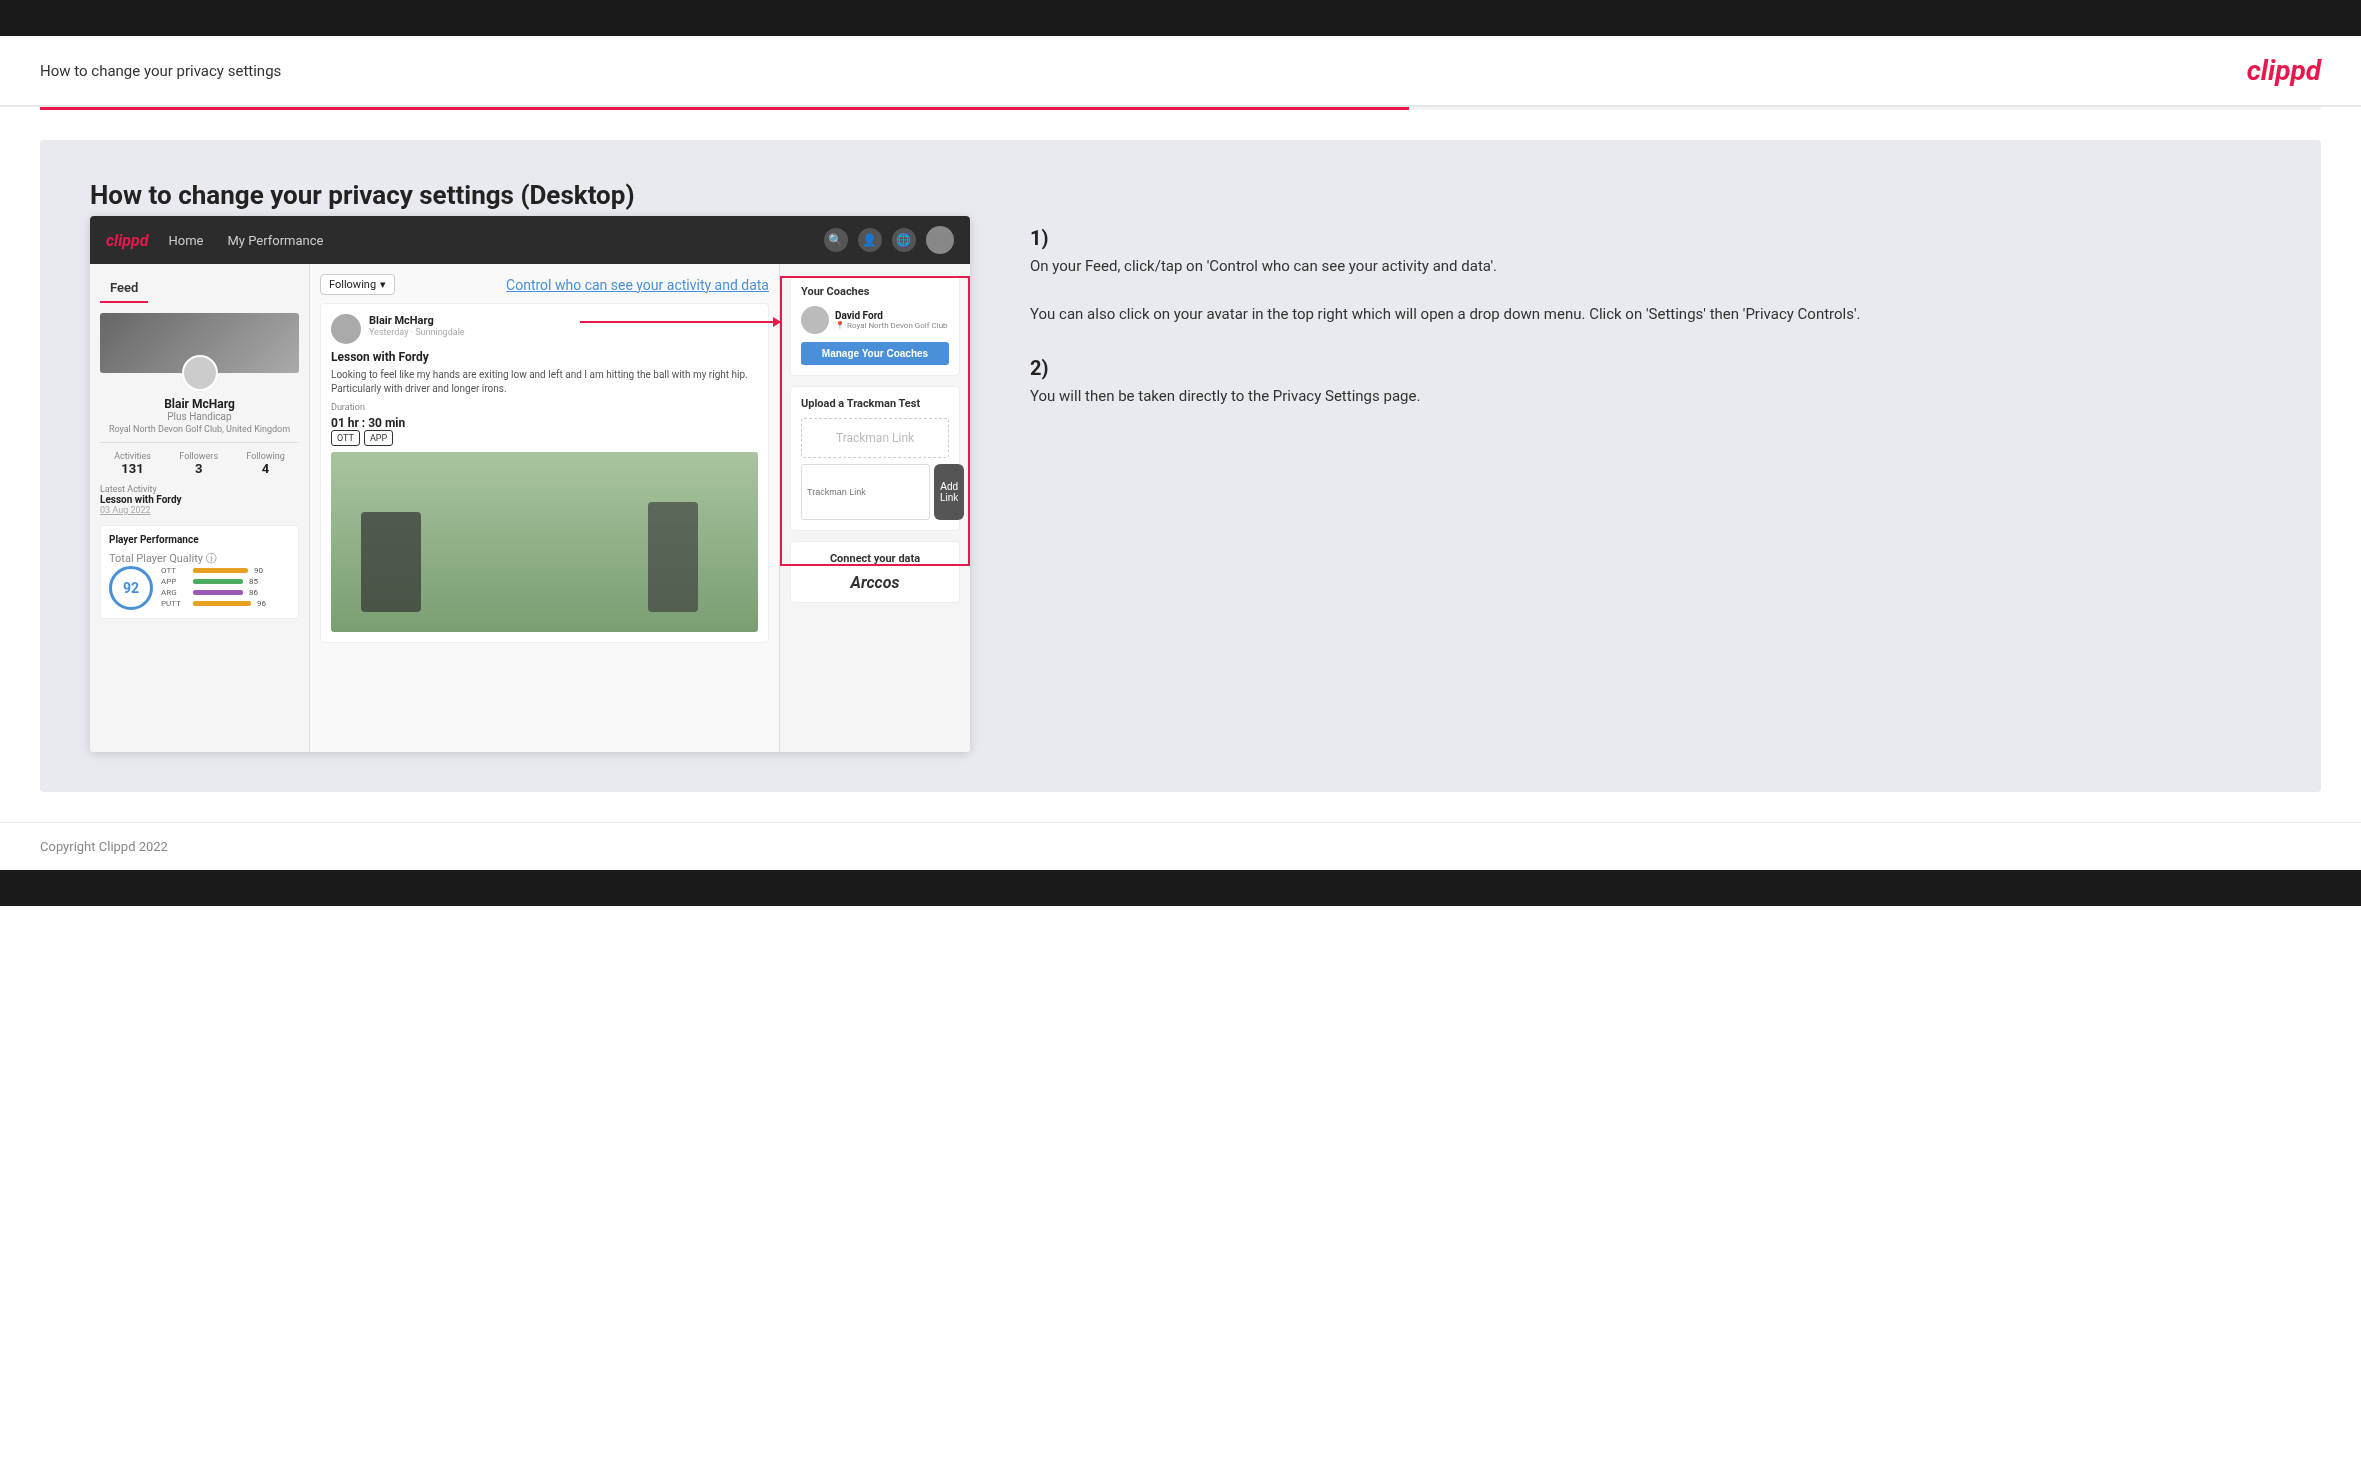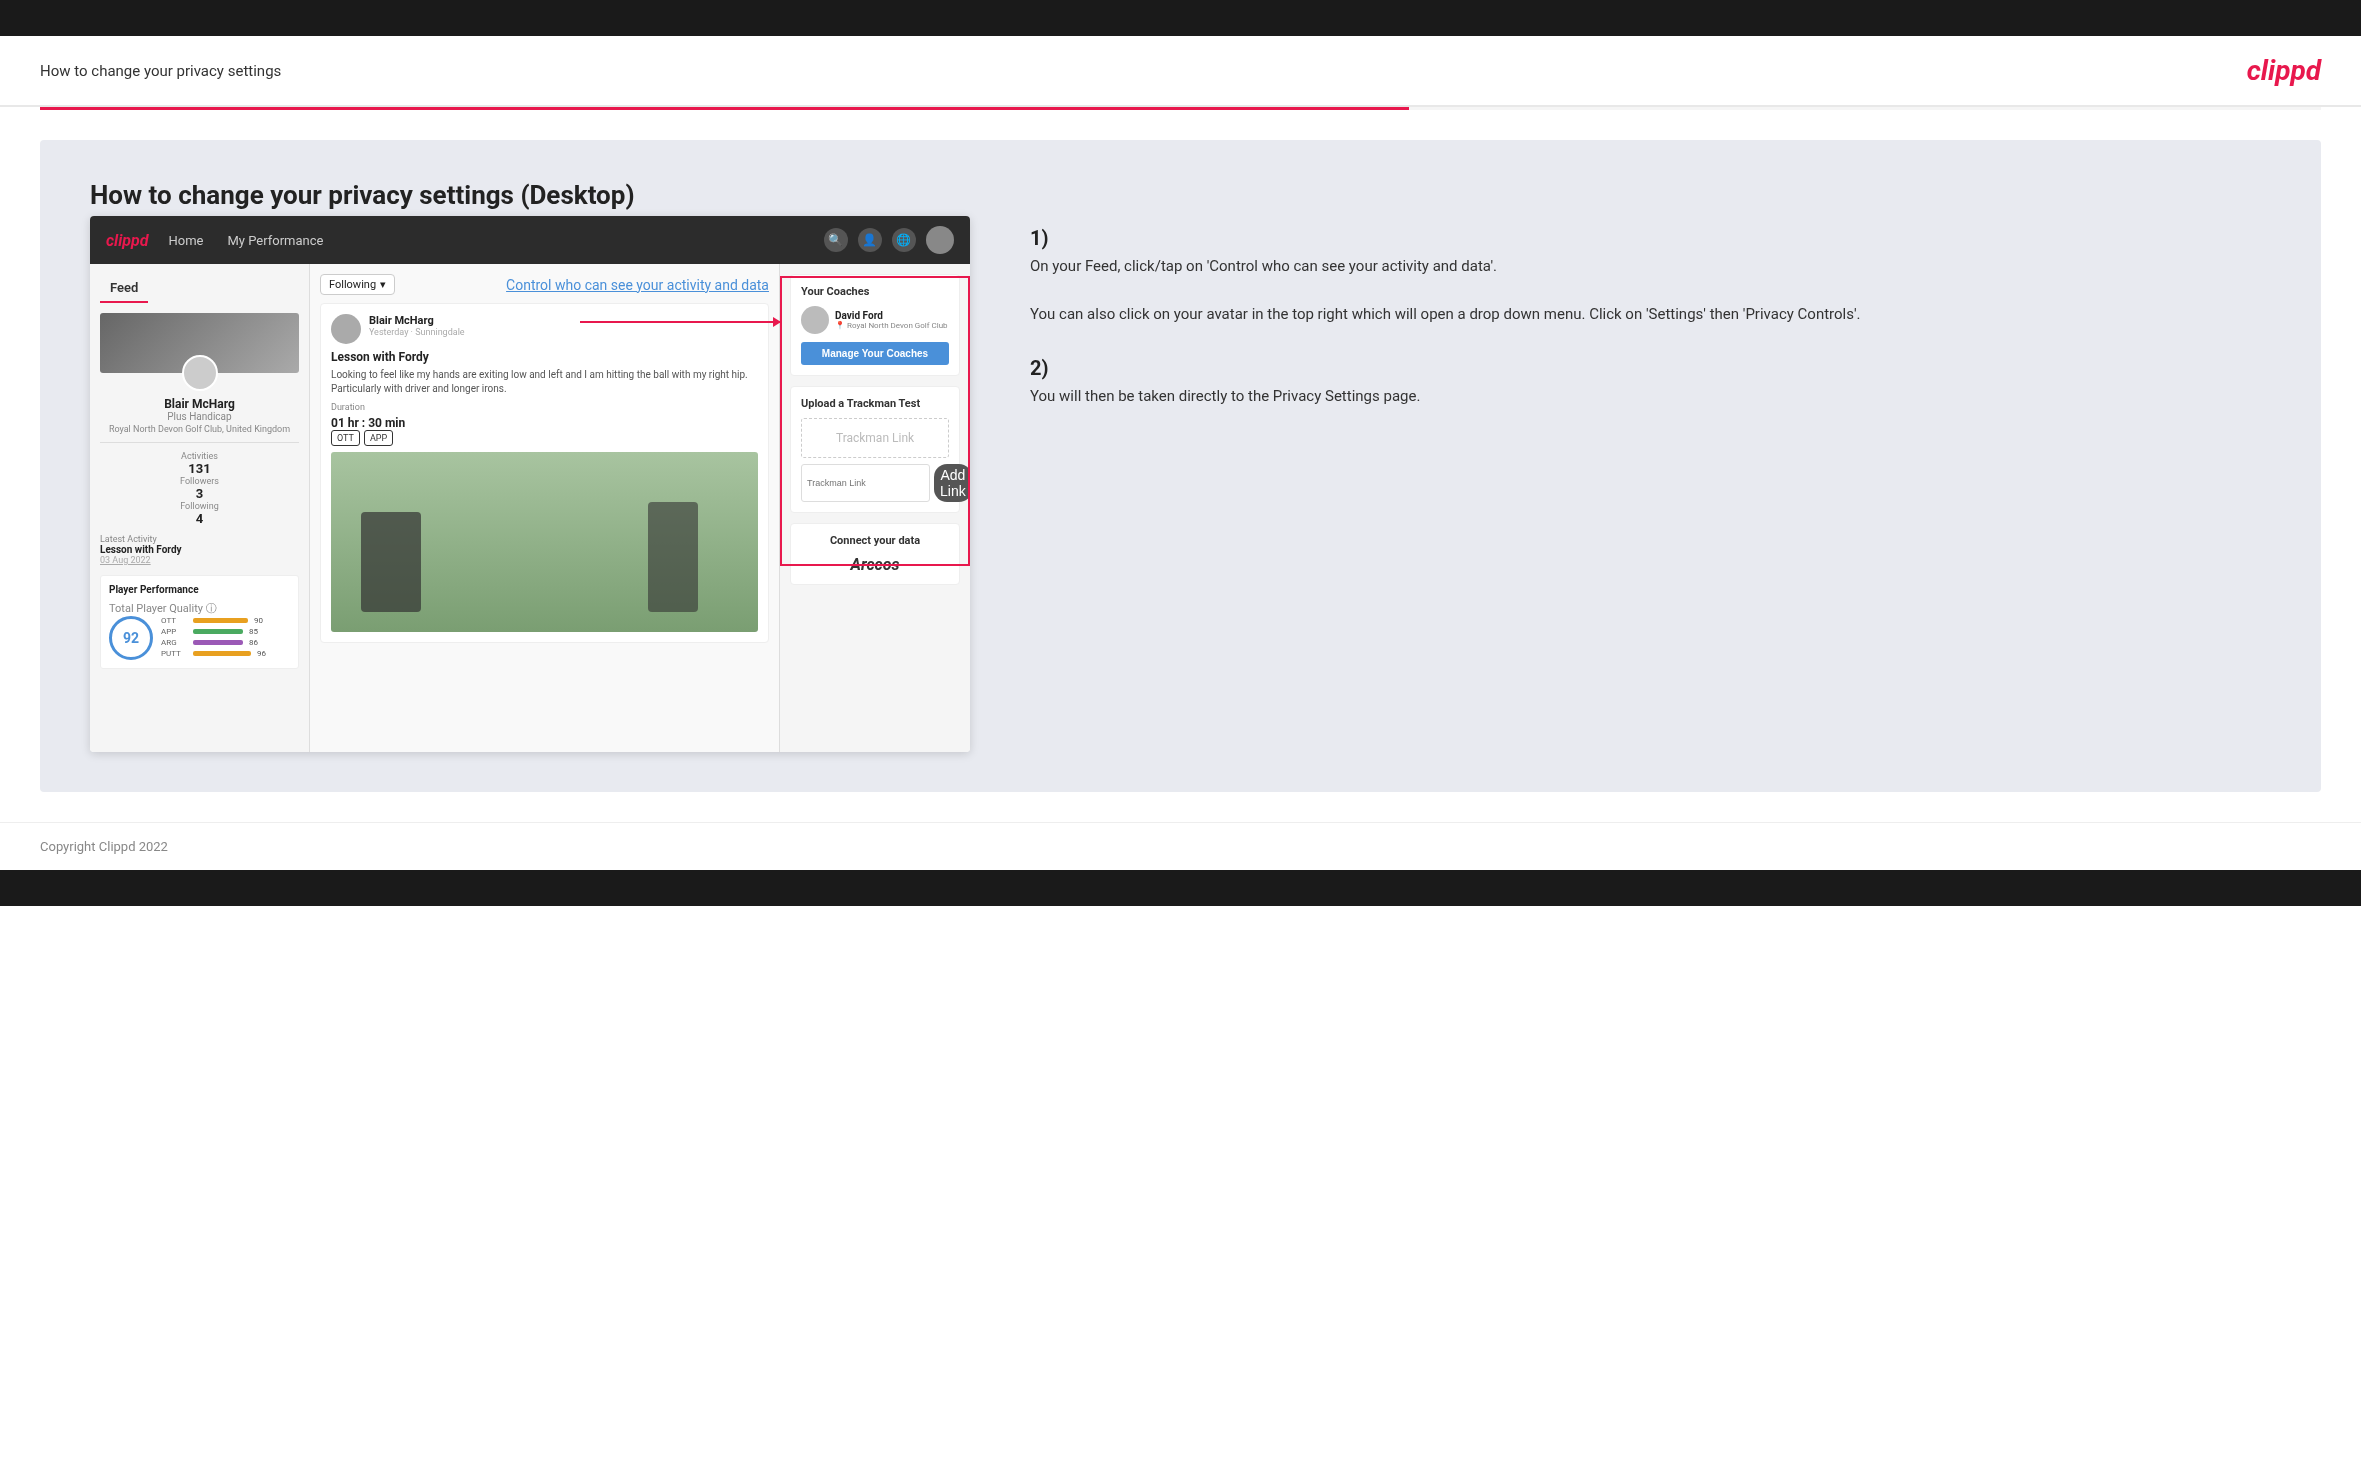--- a/index.html
+++ b/index.html
@@ -188,21 +188,20 @@
       font-size: 9px;
       color: #888;
       margin-top: 2px;
     }
     .profile-stats {
       display: flex;
       justify-content: space-around;
       margin-top: 8px;
       padding-top: 8px;
       border-top: 1px solid #ddd;
-      flex-direction: column;
     }
     .stat-item {
       text-align: center;
     }
     .stat-label {
       font-size: 9px;
       color: #888;
     }
     .stat-value {
       font-size: 13px;
@@ -427,23 +426,23 @@
       border: 1px solid #ddd;
       border-radius: 3px;
       padding: 3px 5px;
       font-size: 9px;
       color: #aaa;
     }
     .add-link-btn {
       background: #555;
       color: #fff;
       border: none;
-      border-radius: 13px;
-      padding: 3px 6px;
-      font-size: 14px;
+      border-radius: 6px;
+      padding: 17px 6px;
+      font-size: 10px;
     }
 
     .arccos-widget {
       text-align: center;
     }
     .arccos-name {
       font-size: 16px;
       font-weight: 700;
       color: #333;
       font-style: italic;

